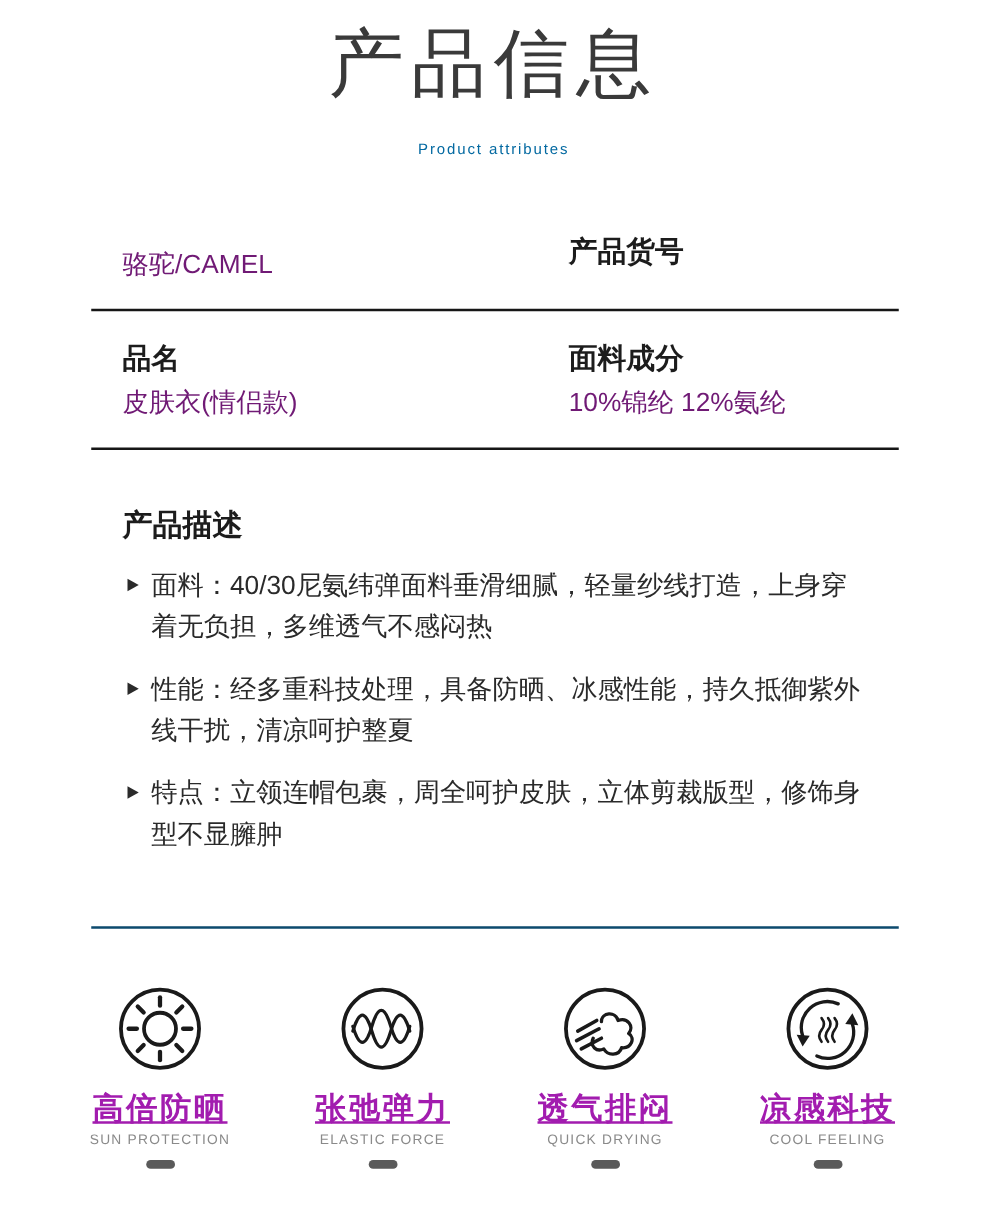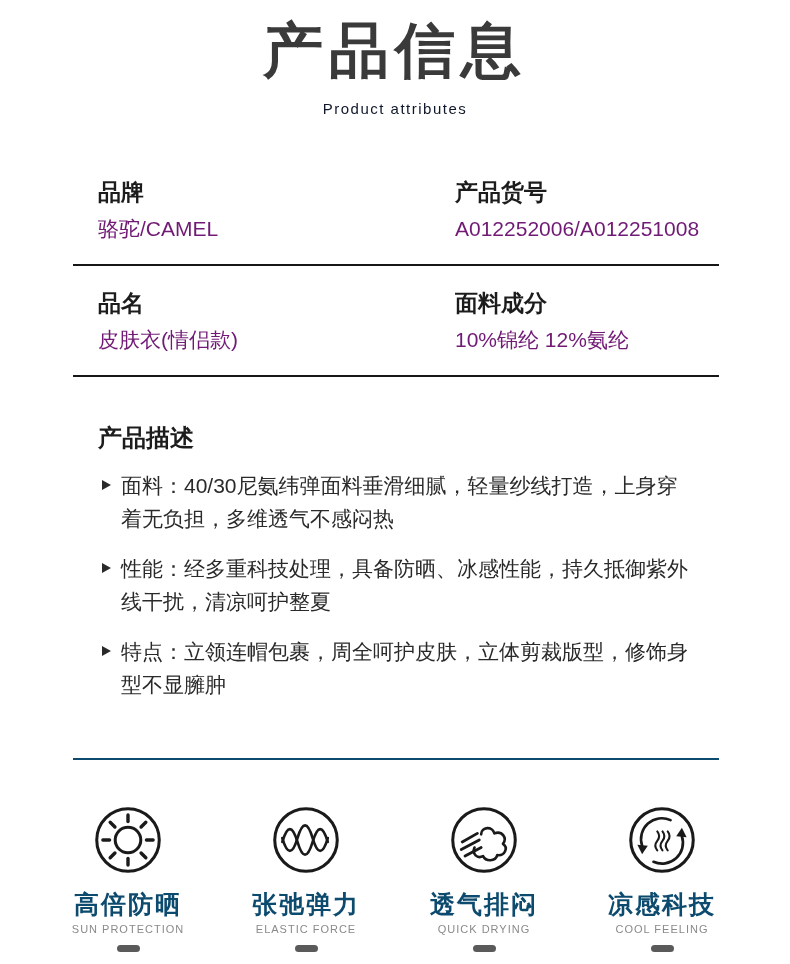--- a/index.html
+++ b/index.html
@@ -9,25 +9,25 @@
     font-family: "Liberation Sans", "DejaVu Sans", sans-serif;
     color: #2b2b2b;
     overflow: hidden;
     position: relative;
   }
   .page { width: 790px; height: 964px; background: #ffffff; }
 
   
   .header { text-align: center; padding-top: 14px; }
   .title {
-    font-size: 60px; font-weight: 700; color: #3a3a3a;
+    font-size: 60px; font-weight: 400; color: #3a3a3a;
     letter-spacing: 6px; line-height: 74px;
   }
   .subtitle {
-    margin-top: 12px; font-size: 15px; color: #0f172a;
+    margin-top: 24px; font-size: 12px; color: #0369a1;
     letter-spacing: 1.5px;
   }
 
   
   .content { width: 646px; margin: 38px 0 0 73px; }
   .attr-row {
     display: grid; grid-template-columns: 357px 289px;
     border-bottom: 2px solid #161616;
     padding: 24px 0 23px 0;
   }
@@ -54,21 +54,21 @@
   }
 
   
   .features {
     display: grid; grid-template-columns: repeat(4, 178px);
     justify-content: center; margin-top: 44px; text-align: center;
   }
   .feature-icon svg { width: 72px; height: 72px; display: block; margin: 0 auto; }
   .feature-label {
     margin-top: 14px; font-size: 25px; font-weight: 700;
-    color: #0c4a6e; letter-spacing: 2px; line-height: 28px;
+    color: #a21caf; letter-spacing: 2px; line-height: 28px; text-decoration: underline;
   }
   .feature-caption {
     margin-top: 5px; font-size: 11px; color: #8a8a8a; letter-spacing: 1px;
   }
   .feature-dash {
     width: 23px; height: 7px; border-radius: 3.5px;
     background: #5a5a5a; margin: 10px auto 0;
   }
 </style>
 </head>
@@ -78,26 +78,24 @@
 
   <div class="header">
     <div class="title">产品信息</div>
     <div class="subtitle">Product attributes</div>
   </div>
 
   <div class="content">
 
     <div class="attr-row">
       <div class="attr-cell">
-        <div class="attr-label">品牌</div>
         <div class="attr-value">骆驼/CAMEL</div>
       </div>
       <div class="attr-cell">
         <div class="attr-label">产品货号</div>
-        <div class="attr-value">A012252006/A012251008</div>
       </div>
     </div>
 
     <div class="attr-row">
       <div class="attr-cell">
         <div class="attr-label">品名</div>
         <div class="attr-value">皮肤衣(情侣款)</div>
       </div>
       <div class="attr-cell">
         <div class="attr-label">面料成分</div>

